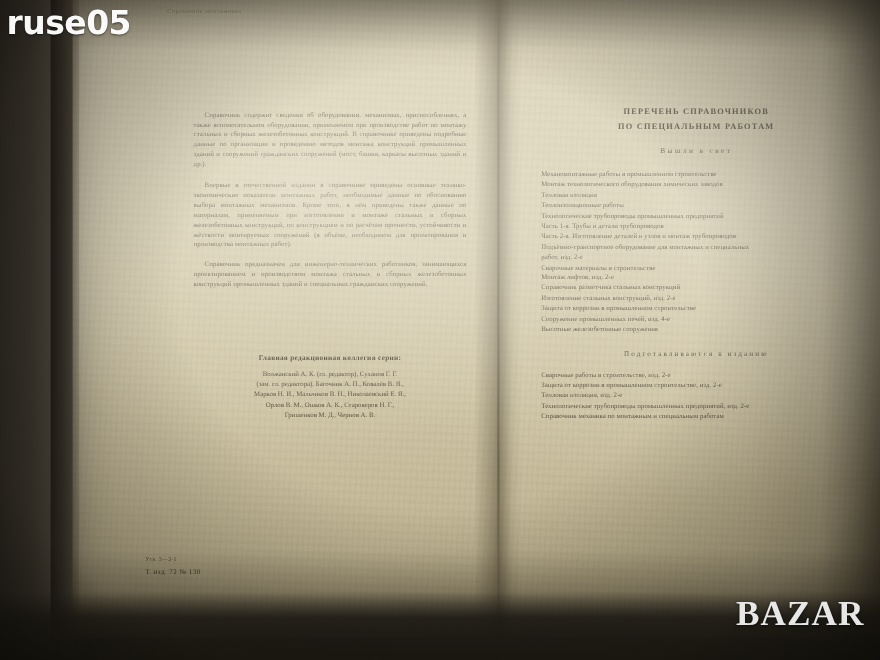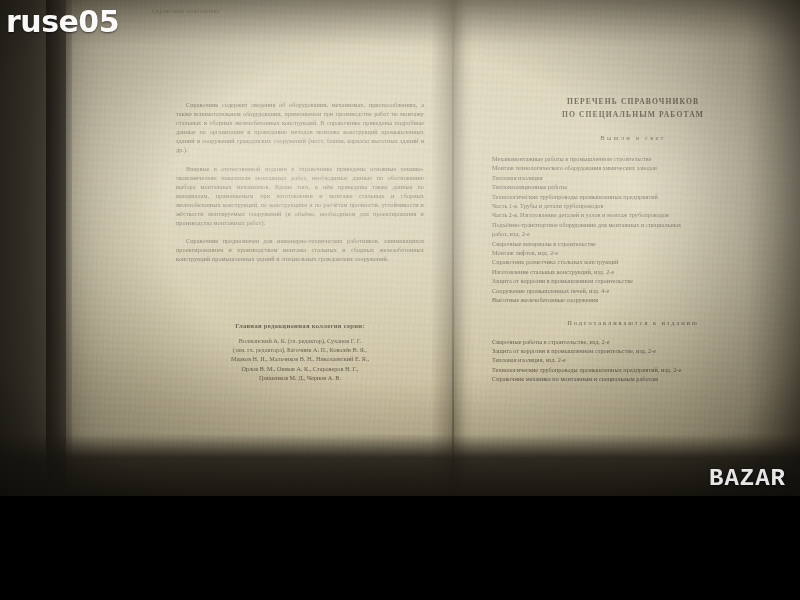--- a/index.html
+++ b/index.html
@@ -3,21 +3,21 @@
 <meta charset="utf-8">
 <style>
   html, body {
     margin: 0;
     padding: 0;
     background: #000;
   }
   #stage {
     position: relative;
     width: 800px;
-    height: 496px;
+    height: 600px;
     overflow: hidden;
     background: #3b82f6;
     font-family: "Liberation Serif", serif;
   }
 
   
   .bg-dark {
     position: absolute;
     inset: 0;
     background:
@@ -243,23 +243,23 @@
     font-size: 30px;
     font-weight: bold;
     color: #ffffff;
     letter-spacing: -.5px;
     text-shadow: 0 1px 2px rgba(0,0,0,.55);
     opacity: .97;
   }
   .wm-brand {
     position: absolute;
     right: 14px;
-    bottom: 4px;
-    font-family: Liberation Mono, monospace;
-    font-size: 24px;
+    bottom: 24px;
+    font-family: Liberation Serif, serif;
+    font-size: 32px;
     font-weight: bold;
     color: #f2f2f2;
     letter-spacing: 1px;
     text-shadow: 0 1px 3px rgba(0,0,0,.6);
     opacity: .95;
   }
 </style>
 </head>
 <body>
 

